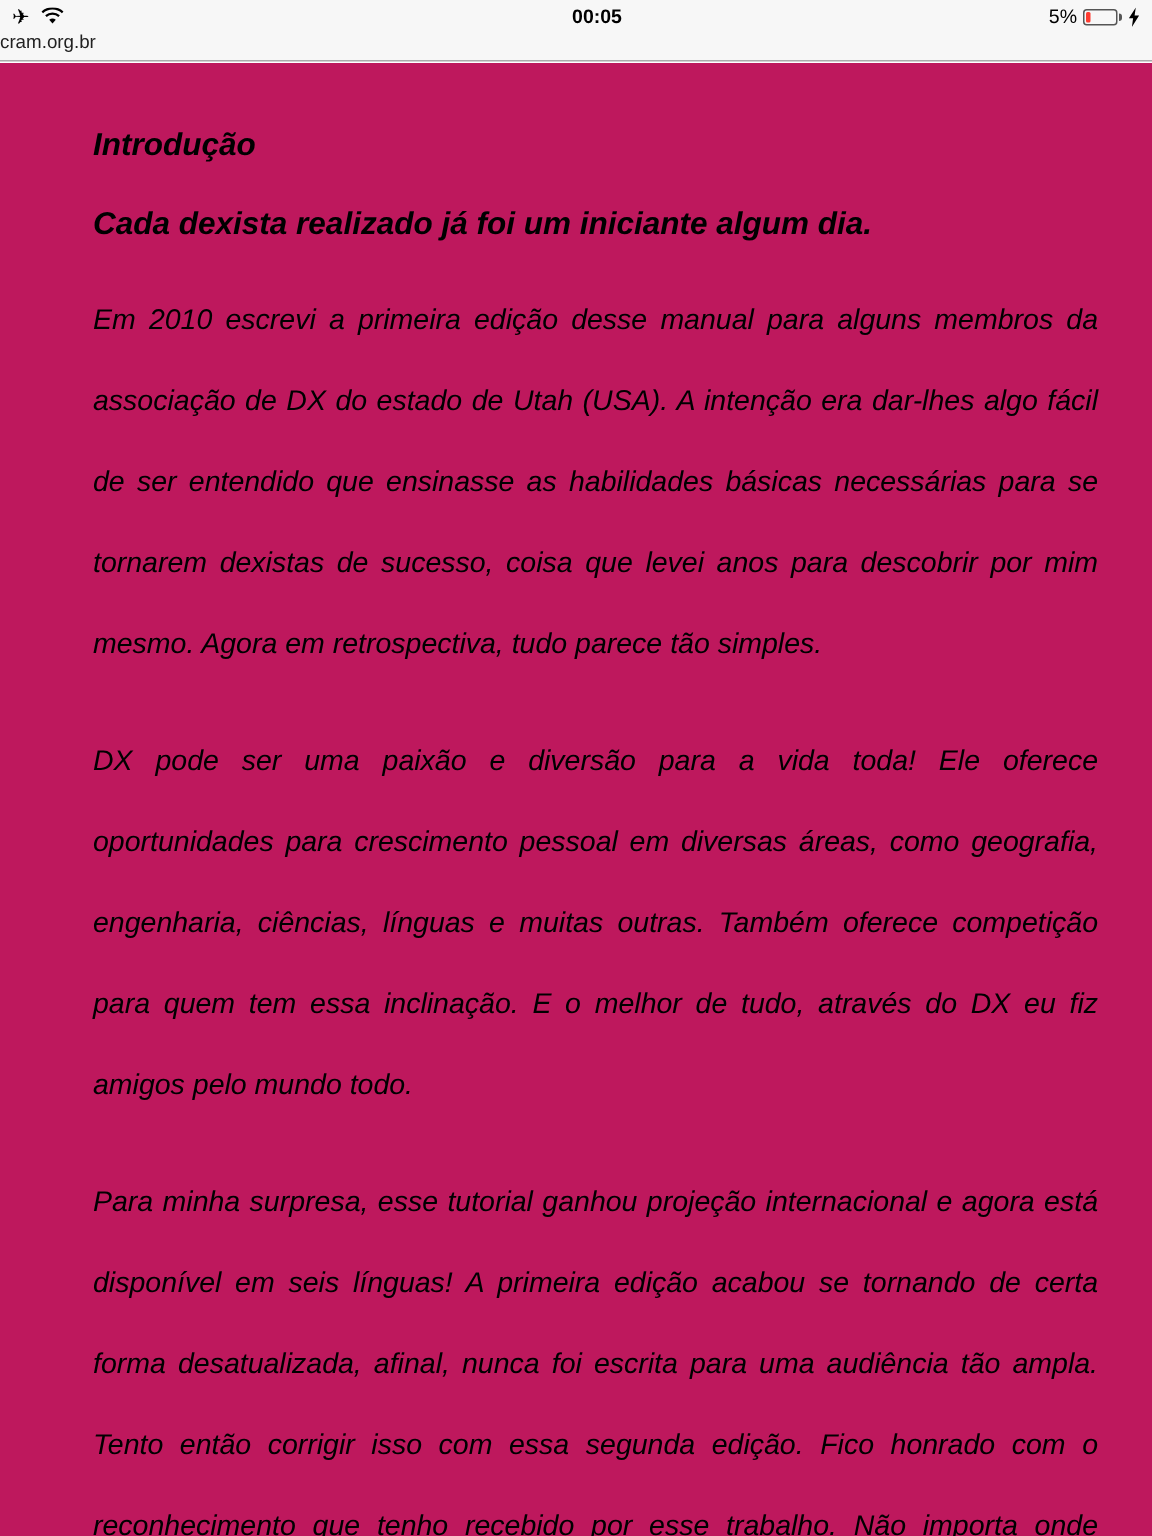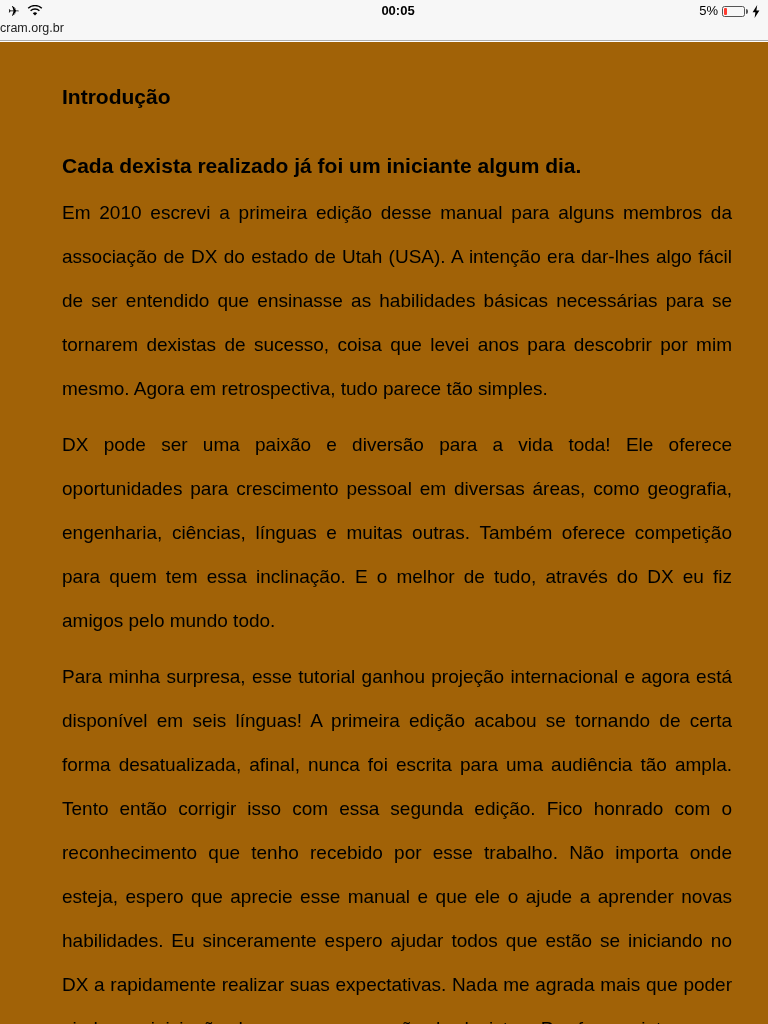--- a/index.html
+++ b/index.html
@@ -64,41 +64,42 @@
     background: #555;
     border-radius: 0 2px 2px 0;
     margin-left: 1px;
   }
   .bolt svg { display: block; }
 
   
   .page {
     position: absolute;
     top: 42px; left: 0; right: 0; bottom: 0;
-    background: #a16207;
+    background: #be185d;
     padding: 42px 36px 0 62px;
+    font-style: italic;
   }
   .doc-h1 {
     font-size: 21px;
     font-weight: 700;
     line-height: 26px;
     color: #000;
   }
   .doc-h2 {
     font-size: 21px;
     font-weight: 700;
     line-height: 26px;
-    margin-top: 43px;
+    margin-top: 27px;
     color: #000;
   }
   .doc-p {
     font-size: 19px;
-    line-height: 44px;
+    line-height: 54px;
     text-align: justify;
-    margin-top: 12px;
+    margin-top: 24px;
     color: #000;
   }
 </style>
 </head>
 <body>
 
 <div class="statusbar">
 
   <div class="sb-left">
     <span class="airplane">✈</span>

